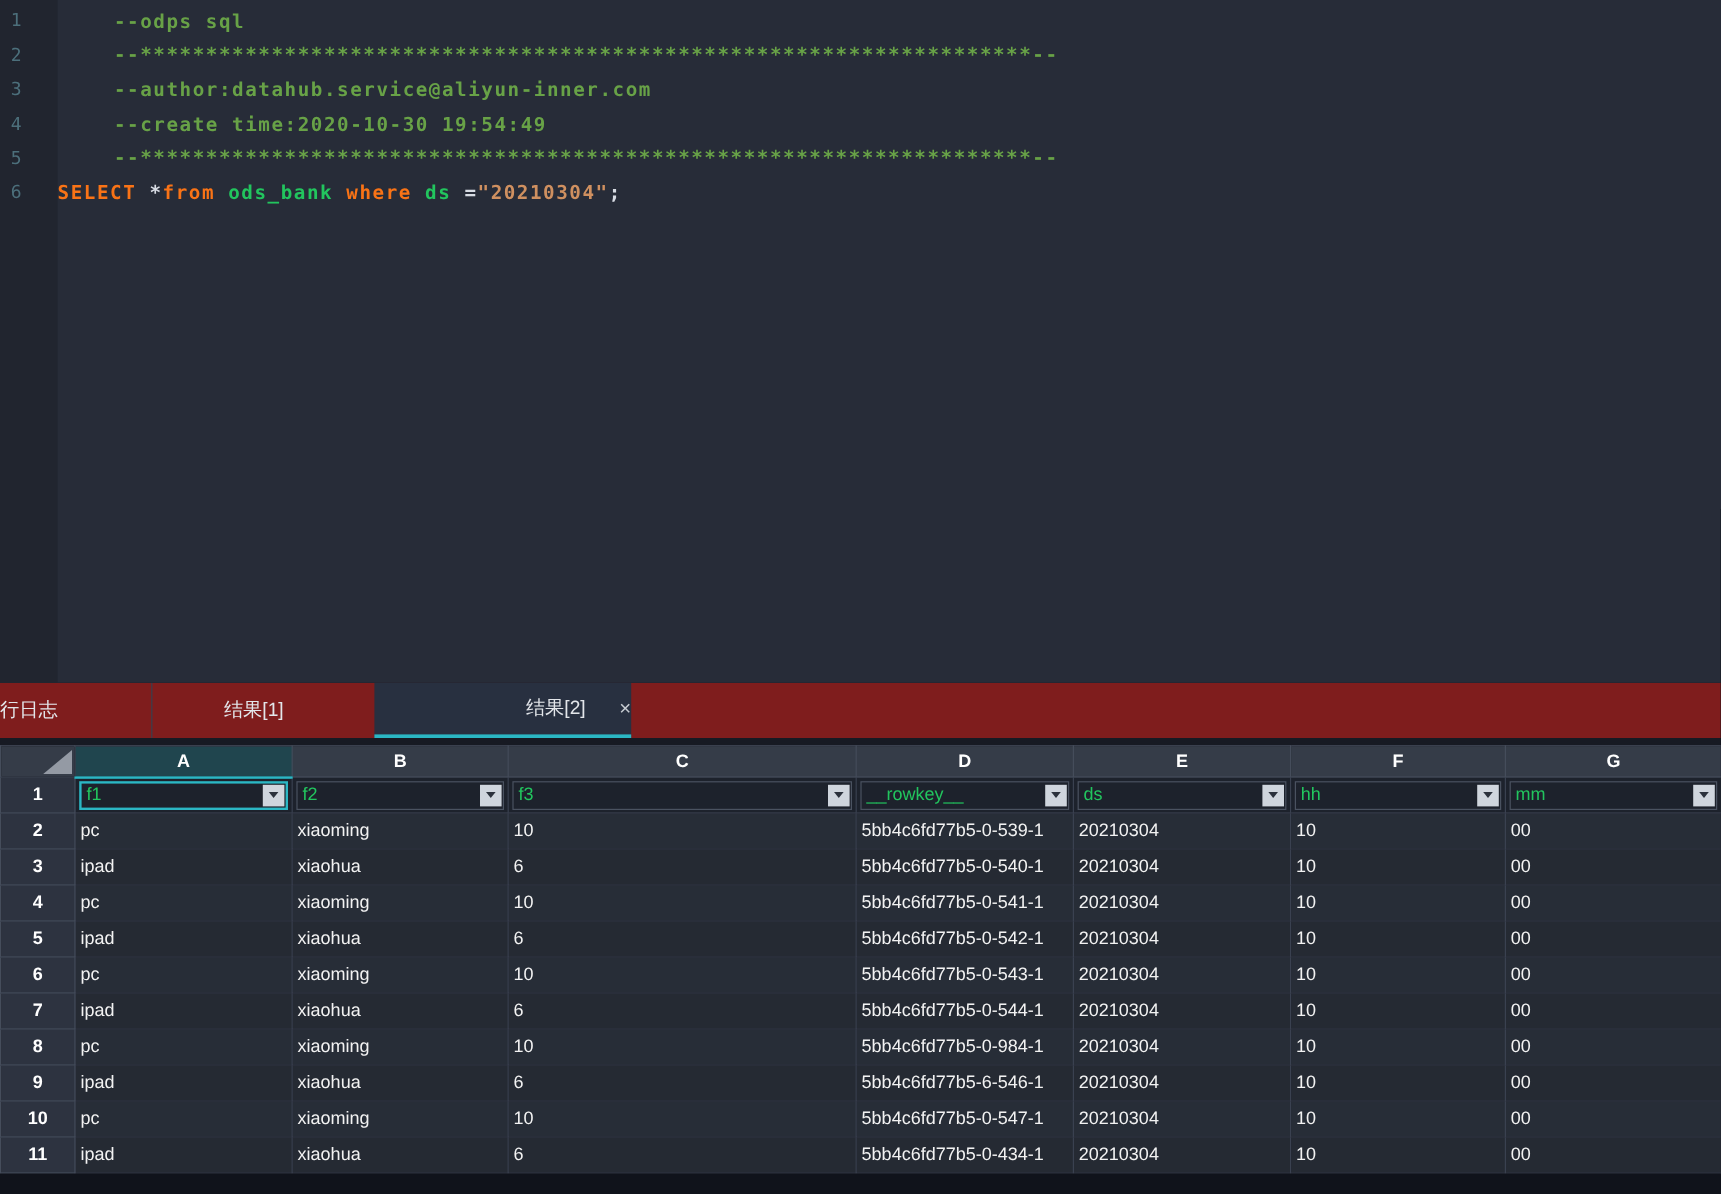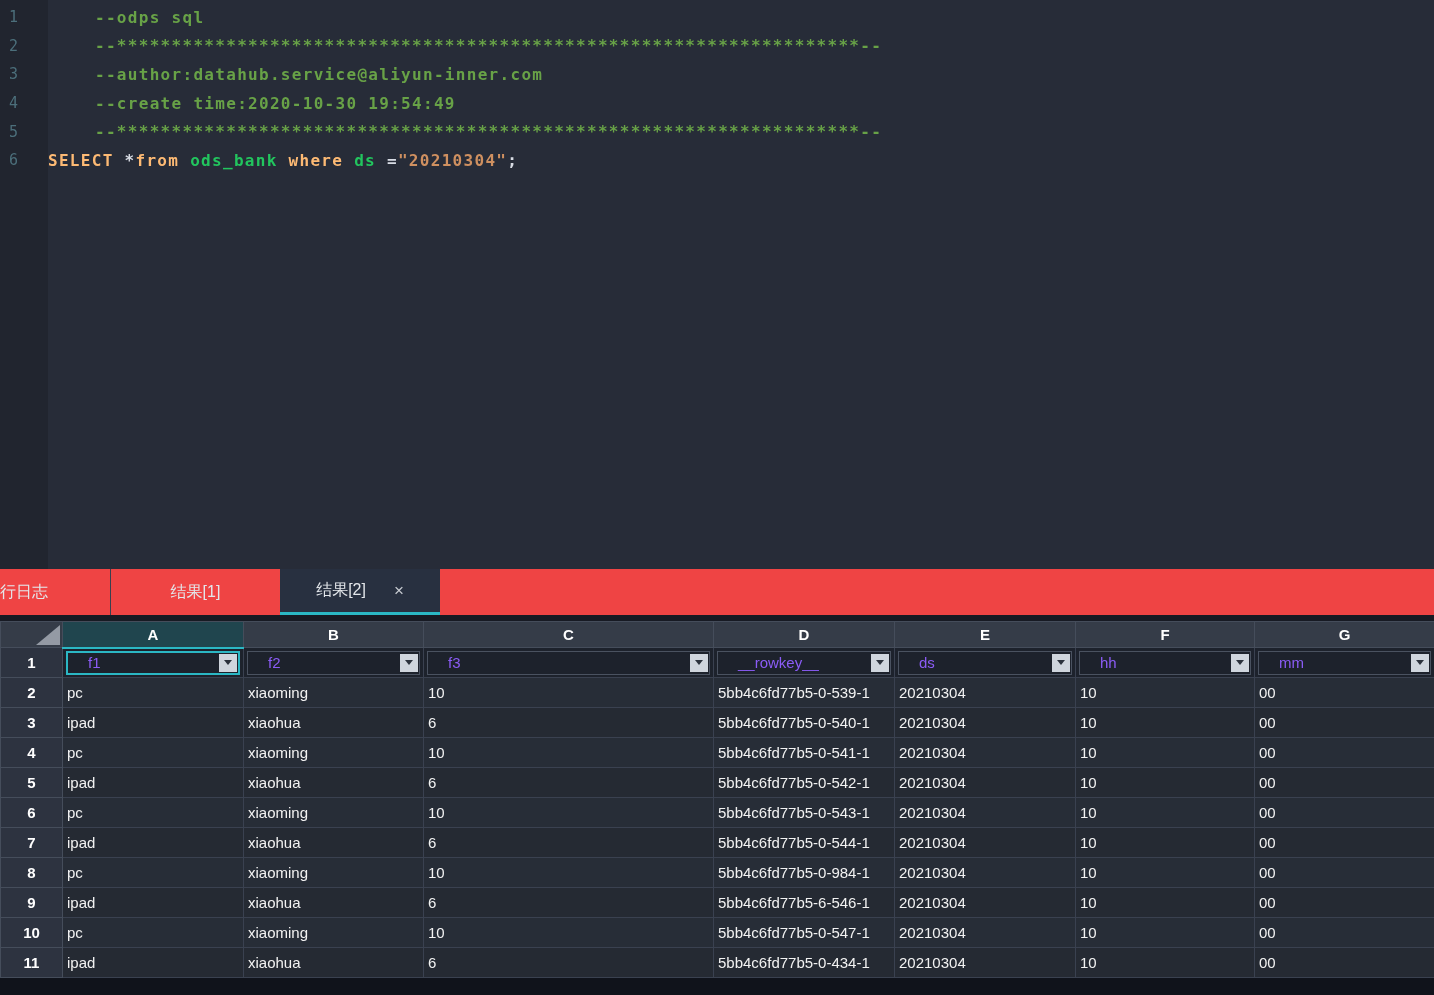--- a/index.html
+++ b/index.html
@@ -10,32 +10,32 @@
 
   
   .editor { position:relative; height:570px; background:#272c38; overflow:hidden;
     font-family:"DejaVu Sans Mono",monospace; }
   .gutter-bg { position:absolute; left:0; top:0; width:48px; height:100%; background:#21252f; }
   .editor-lines { position:relative; padding-top:3px; }
   .editor-line { display:flex; height:28.6px; align-items:center; }
   .line-num { width:48px; flex:0 0 48px; color:#4c6f7b; font-size:15px; padding-left:9px; }
   .code-text { font-size:16px; letter-spacing:1.3px; font-weight:600; color:#d8dce4; white-space:pre; }
   .tok-comment { color:#68a247;margin-left:47px; }
-  .tok-keyword { color:#fdba74; }
+  .tok-keyword { color:#f97316; }
   .tok-ident   { color:#22c55e; font-weight:700; }
   .tok-string  { color:#cf9060; font-weight:700; }
   .tok-plain   { color:#d8dce4; }
 
   
-  .tabbar { height:46px; background:#ef4444; display:flex; align-items:stretch; }
+  .tabbar { height:46px; background:#7f1d1d; display:flex; align-items:stretch;gap:16px; }
   .tab { display:flex; align-items:center; justify-content:center; color:#e3e6ea;
     font-size:16px; cursor:default; }
   .tab-0 { width:110px; justify-content:flex-start; }
   .tab-1 { width:170px; border-left:1px solid #39404e; }
-  .tab-2 { width:160px; }
+  .tab-2 { width:214px;justify-content:flex-end; }
   .tab.active { background:#283040; border-bottom:3px solid #2bb7c4; }
   .tab-close { margin-left:28px; color:#c8ccd2; font-size:17px; line-height:1; }
   .tabgap { height:6px; background:#171a23; }
 
   
   .gridwrap { flex:0 0 auto; }
   table { width:1434px; table-layout:fixed; border-collapse:collapse; }
   col.c0{width:62px} col.c1{width:181px} col.c2{width:180px} col.c3{width:290px}
   col.c4{width:181px} col.c5{width:181px} col.c6{width:179px} col.c7{width:180px}
 
@@ -43,22 +43,22 @@
     font-size:15px; border:1px solid #454d5b; text-align:center; }
   th.col-selected { background:#20454e; border-bottom:2px solid #2bb7c4; }
   th.corner { height:26px; background:#353c48; border:1px solid #454d5b; position:relative; }
   .corner-triangle { position:absolute; right:2px; bottom:2px; width:0; height:0;
     border-left:24px solid transparent; border-bottom:20px solid #949aa4; }
 
   td.rownum { height:30px; background:#2d3340; color:#ffffff; font-weight:700;
     text-align:center; font-size:15px; border:1px solid #454d5b; }
   td.filter-cell { height:30px; background:#1d222c; border:1px solid #3a4150; padding:0; }
   .filter-box { height:24px; margin:2px 3px; display:flex; align-items:center;
-    justify-content:space-between; border:1px solid #4a5260; padding-left:20px;
-    color:#8b5cf6; font-size:15px; }
+    justify-content:space-between; border:1px solid #4a5260; padding-left:4px;
+    color:#22c55e; font-size:15px; }
   .filter-box.selected { border:2px solid #2bb7c4; }
   .dd-btn { width:18px; height:18px; background:#cfd5dd; display:flex;
     align-items:center; justify-content:center; margin-right:1px; flex:0 0 18px; }
   .dd-chevron { width:0; height:0; border-left:4px solid transparent;
     border-right:4px solid transparent; border-top:5px solid #2b313c; }
 
   td.cell { height:30px; color:#f2f2f2; font-size:15px; padding-left:4px;
     border:1px solid #3a4150; white-space:nowrap; overflow:hidden; }
   tr.data-row:nth-child(odd) td.cell { background:#272d37; }
   tr.data-row:nth-child(even) td.cell { background:#252a33; }

